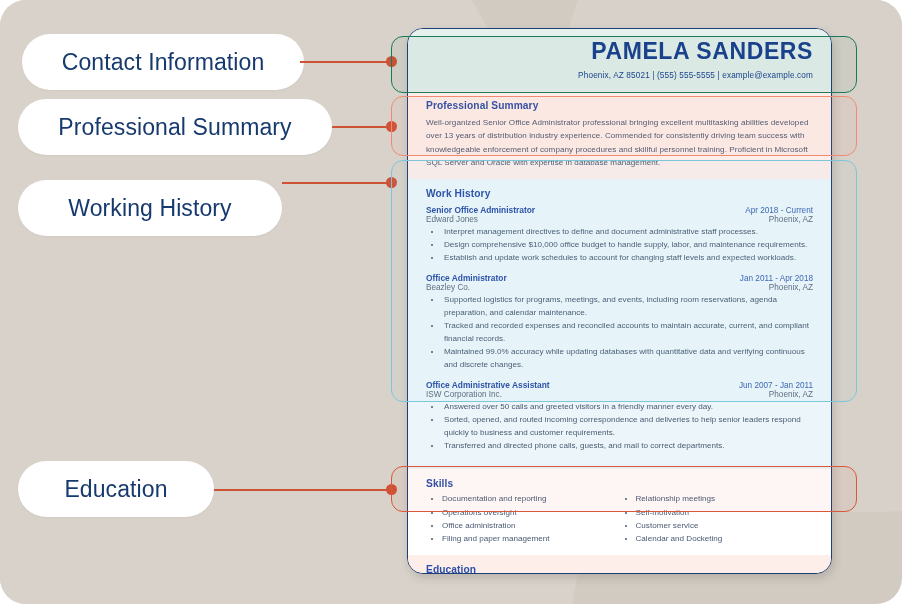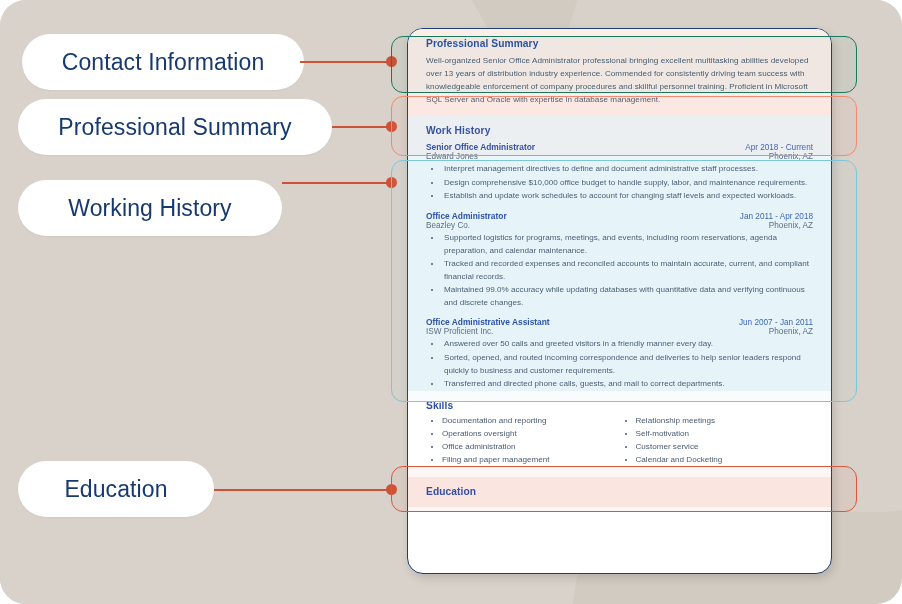--- a/index.html
+++ b/index.html
@@ -140,21 +140,21 @@
     margin-top: 5px;
     color: #4a5a72;
     font-size: 8.1px;
     line-height: 1.62;
     letter-spacing: .05px;
   }
 
   
   .sec-work {
     background: #ecf6fa;
-    padding: 9px 18px 0 18px;
+    padding: 9px 18px 16px 18px;
   }
   .job { margin-top: 8px; }
   .job:first-of-type { margin-top: 6px; }
   .job-row {
     display: flex;
     justify-content: space-between;
     align-items: baseline;
   }
   .job-title {
     color: #2b4fa8;
@@ -268,20 +268,24 @@
 
   <div class="callout c-education">
     <span>Education</span>
   </div>
   <div class="leader l-education"></div>
   <div class="dot d-education"></div>
 
   <div id="resume-card">
     <div class="resume-inner">
 
+      <div class="rs-header">
+        <div class="rs-name">PAMELA SANDERS</div>
+        <div class="rs-contactline">Phoenix, AZ 85021  |  (555) 555-5555  |  example@example.com</div>
+      </div>
 
       <div class="sec-summary">
         <div class="sec-title">Professional Summary</div>
         <div class="summary-text">Well-organized Senior Office Administrator professional bringing excellent multitasking abilities developed over 13 years of distribution industry experience. Commended for consistently driving team success with knowledgeable enforcement of company procedures and skillful personnel training. Proficient in Microsoft SQL Server and Oracle with expertise in database management.</div>
       </div>
 
       <div class="sec-work">
         <div class="sec-title">Work History</div>
         <div id="jobs-container">
             <div class="job">
@@ -313,21 +317,21 @@
                 <li>Tracked and recorded expenses and reconciled accounts to maintain accurate, current, and compliant financial records.</li>
                 <li>Maintained 99.0% accuracy while updating databases with quantitative data and verifying continuous and discrete changes.</li>
               </ul>
             </div>
             <div class="job">
               <div class="job-row">
                 <span class="job-title">Office Administrative Assistant</span>
                 <span class="job-dates">Jun 2007 - Jan 2011</span>
               </div>
               <div class="job-row">
-                <span class="job-company">ISW Proficient Inc.</span>
+                <span class="job-company">ISW Corporation Inc.</span>
                 <span class="job-loc">Phoenix, AZ</span>
               </div>
               <ul class="bullets">
                 <li>Answered over 50 calls and greeted visitors in a friendly manner every day.</li>
                 <li>Sorted, opened, and routed incoming correspondence and deliveries to help senior leaders respond quickly to business and customer requirements.</li>
                 <li>Transferred and directed phone calls, guests, and mail to correct departments.</li>
               </ul>
             </div>
           </div>
       </div>

